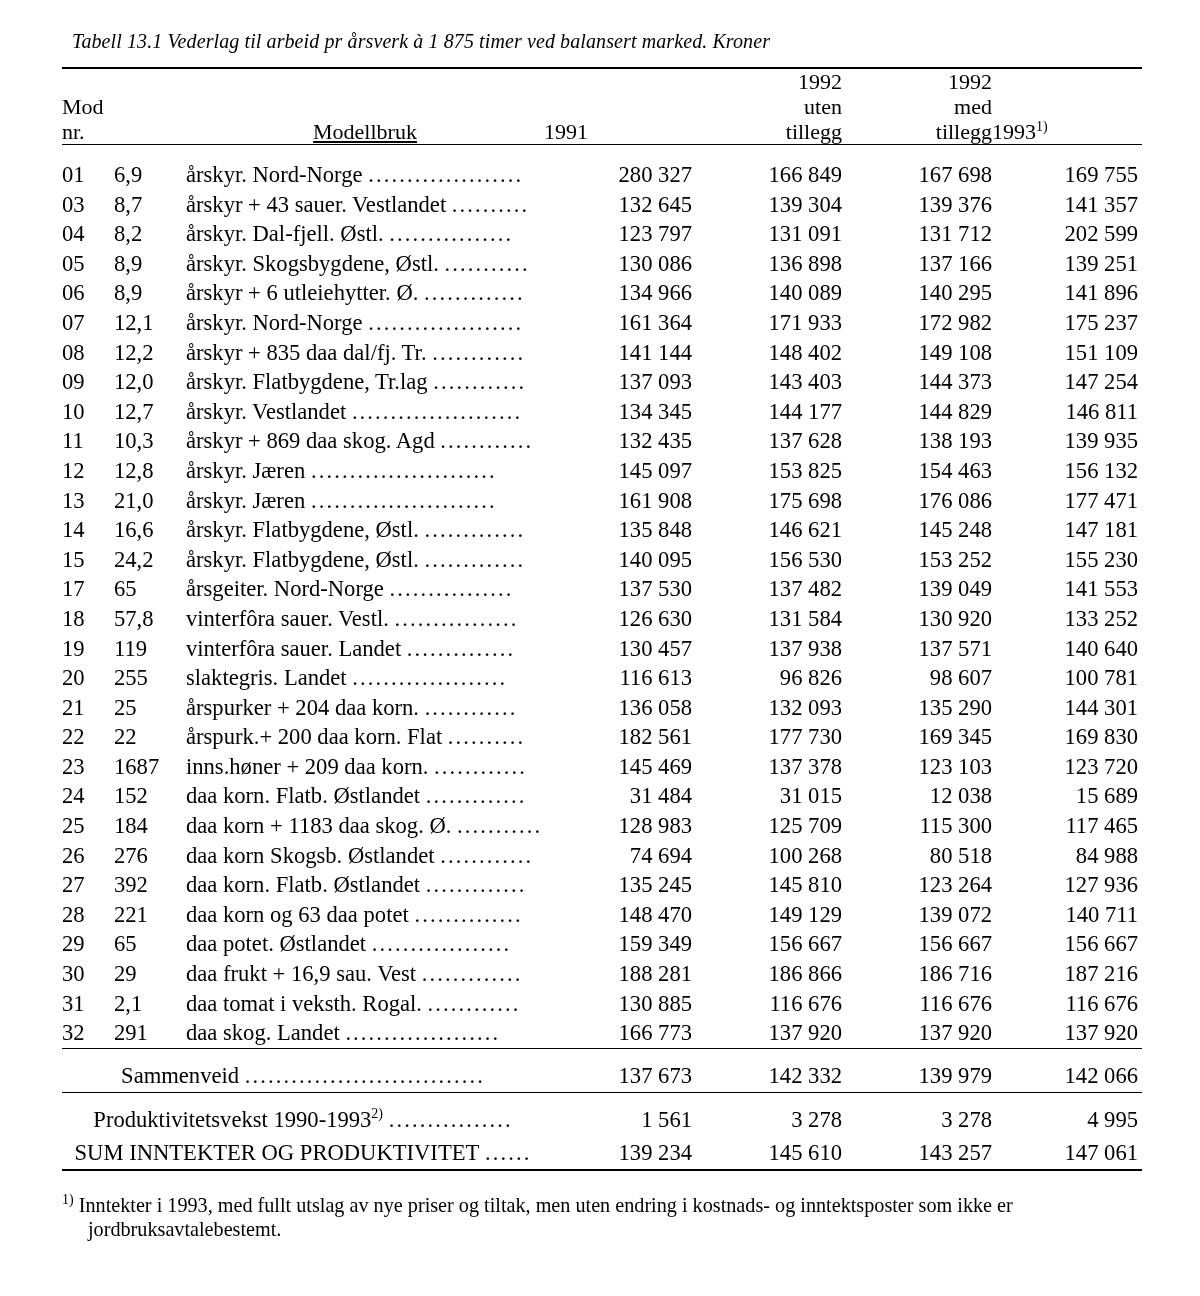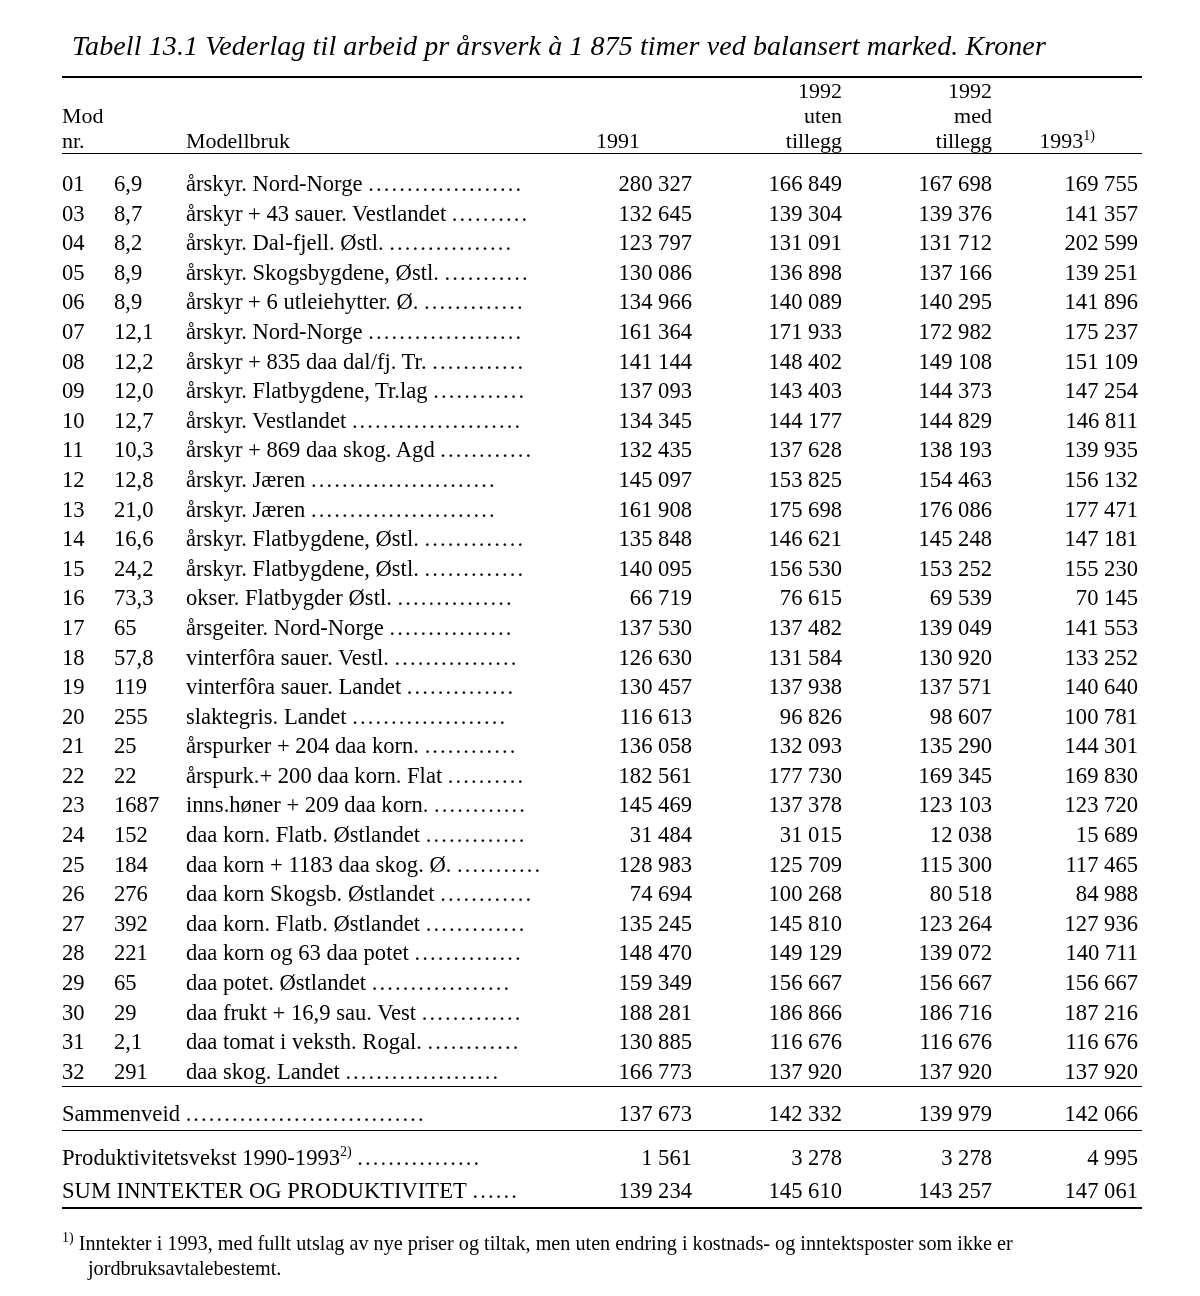--- a/index.html
+++ b/index.html
@@ -16,21 +16,21 @@
   }
   .page {
     position: relative;
     width: 1200px;
     height: 1296px;
     padding: 0;
     box-sizing: border-box;
   }
   .table-title {
     font-style: italic;
-    font-size: 28px;
+    font-size: 20px;
     letter-spacing: 0.1px;
     margin: 30px 0 0 72px;
     white-space: nowrap;
   }
   table.main {
     border-collapse: collapse;
     margin: 14px 0 0 62px;
     width: 1080px;
     table-layout: fixed;
   }
@@ -60,24 +60,24 @@
   .hd-stack {
     text-align: right;
     white-space: pre-line;
   }
   .hd-modnr {
     text-align: left;
     white-space: pre-line;
     padding-left: 2px;
   }
   .hd-desc {
-    text-align: left;
+    text-align: center;
+    text-decoration: underline;
   }
   .hd-num {
-    text-align: center;
   }
   .sup {
     font-size: 14px;
     vertical-align: super;
     line-height: 0;
   }
   .spacer-row td { height: 15px; }
   .spacer-row-sm td { height: 10px; }
 
   tbody.body-rows td {
@@ -112,21 +112,21 @@
     padding-right: 8px;
   }
   .cell-num.last { padding-right: 4px; }
 
   tbody.total-rows td {
     font-size: 22.6px;
     line-height: 33px;
     white-space: nowrap;
   }
   .label-wide {
-    text-align: left;
+    text-align: center;
     padding-left: 2px;
   }
   .footnotes {
     margin: 12px 0 0 62px;
     width: 1105px;
     font-size: 20.2px;
     line-height: 24.6px;
   }
   .fn {
     display: block;
@@ -326,31 +326,20 @@
           <td class="cell-qty">24,2</td>
           <td class="cell-desc">
             <span class="desc-inner"><span>årskyr. Flatbygdene, Østl.</span> <span class="leader">.............</span></span>
           </td>
           <td class="cell-num">140 095</td>
           <td class="cell-num">156 530</td>
           <td class="cell-num">153 252</td>
           <td class="cell-num last">155 230</td>
         </tr>
         <tr>
-          <td class="cell-no">16</td>
-          <td class="cell-qty">73,3</td>
-          <td class="cell-desc">
-            <span class="desc-inner"><span>okser. Flatbygder Østl.</span> <span class="leader">...............</span></span>
-          </td>
-          <td class="cell-num">66 719</td>
-          <td class="cell-num">76 615</td>
-          <td class="cell-num">69 539</td>
-          <td class="cell-num last">70 145</td>
-        </tr>
-        <tr>
           <td class="cell-no">17</td>
           <td class="cell-qty">65</td>
           <td class="cell-desc">
             <span class="desc-inner"><span>årsgeiter. Nord-Norge</span> <span class="leader">................</span></span>
           </td>
           <td class="cell-num">137 530</td>
           <td class="cell-num">137 482</td>
           <td class="cell-num">139 049</td>
           <td class="cell-num last">141 553</td>
         </tr>

